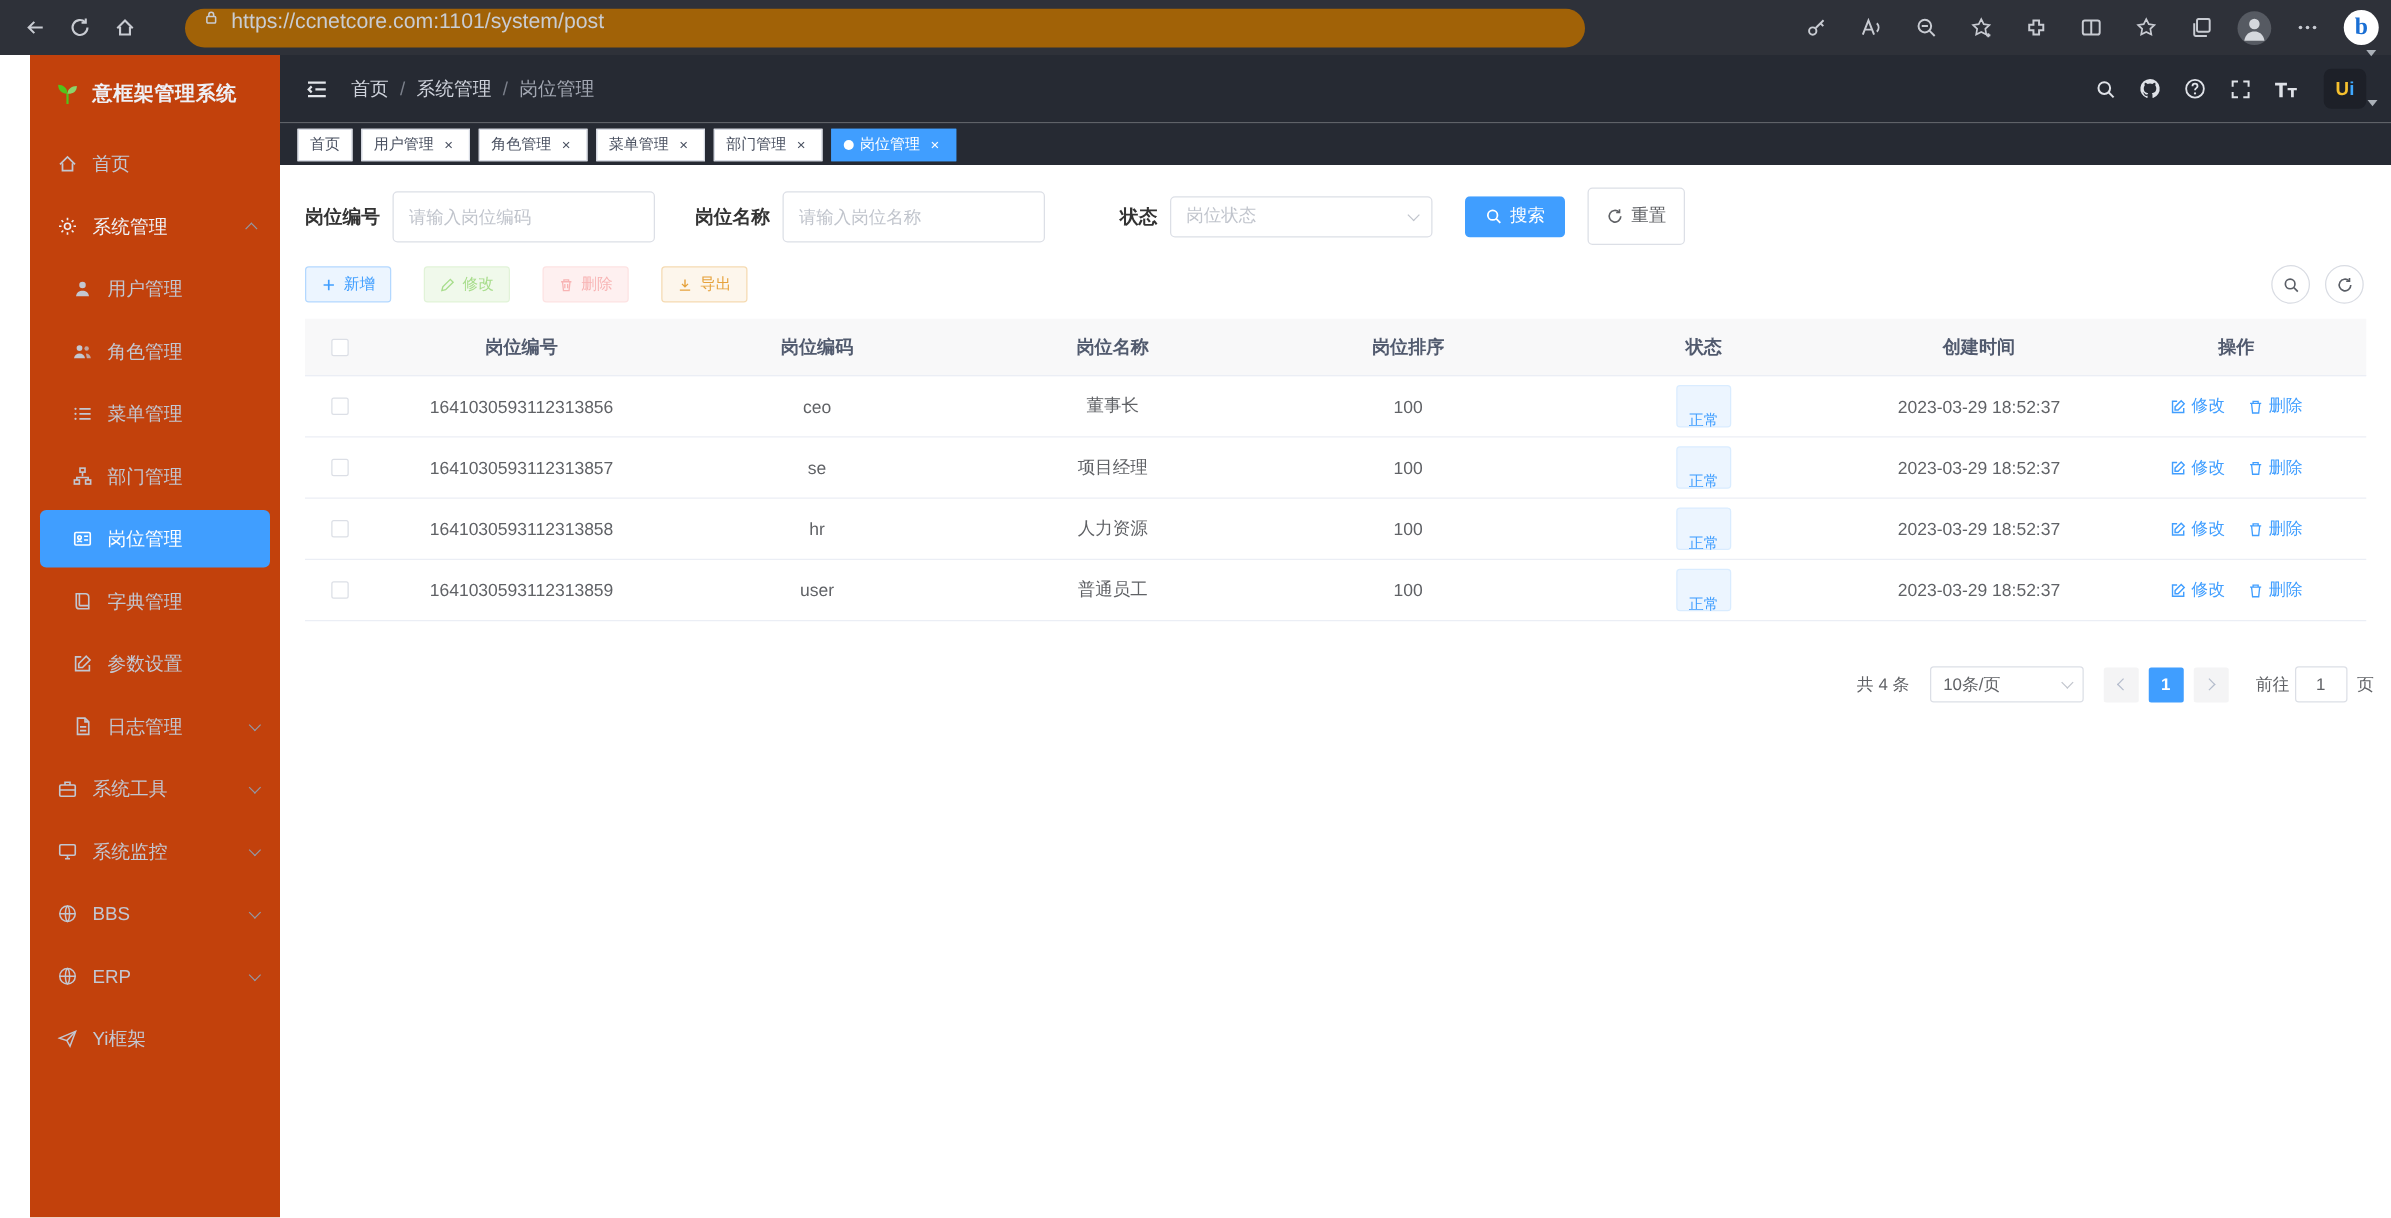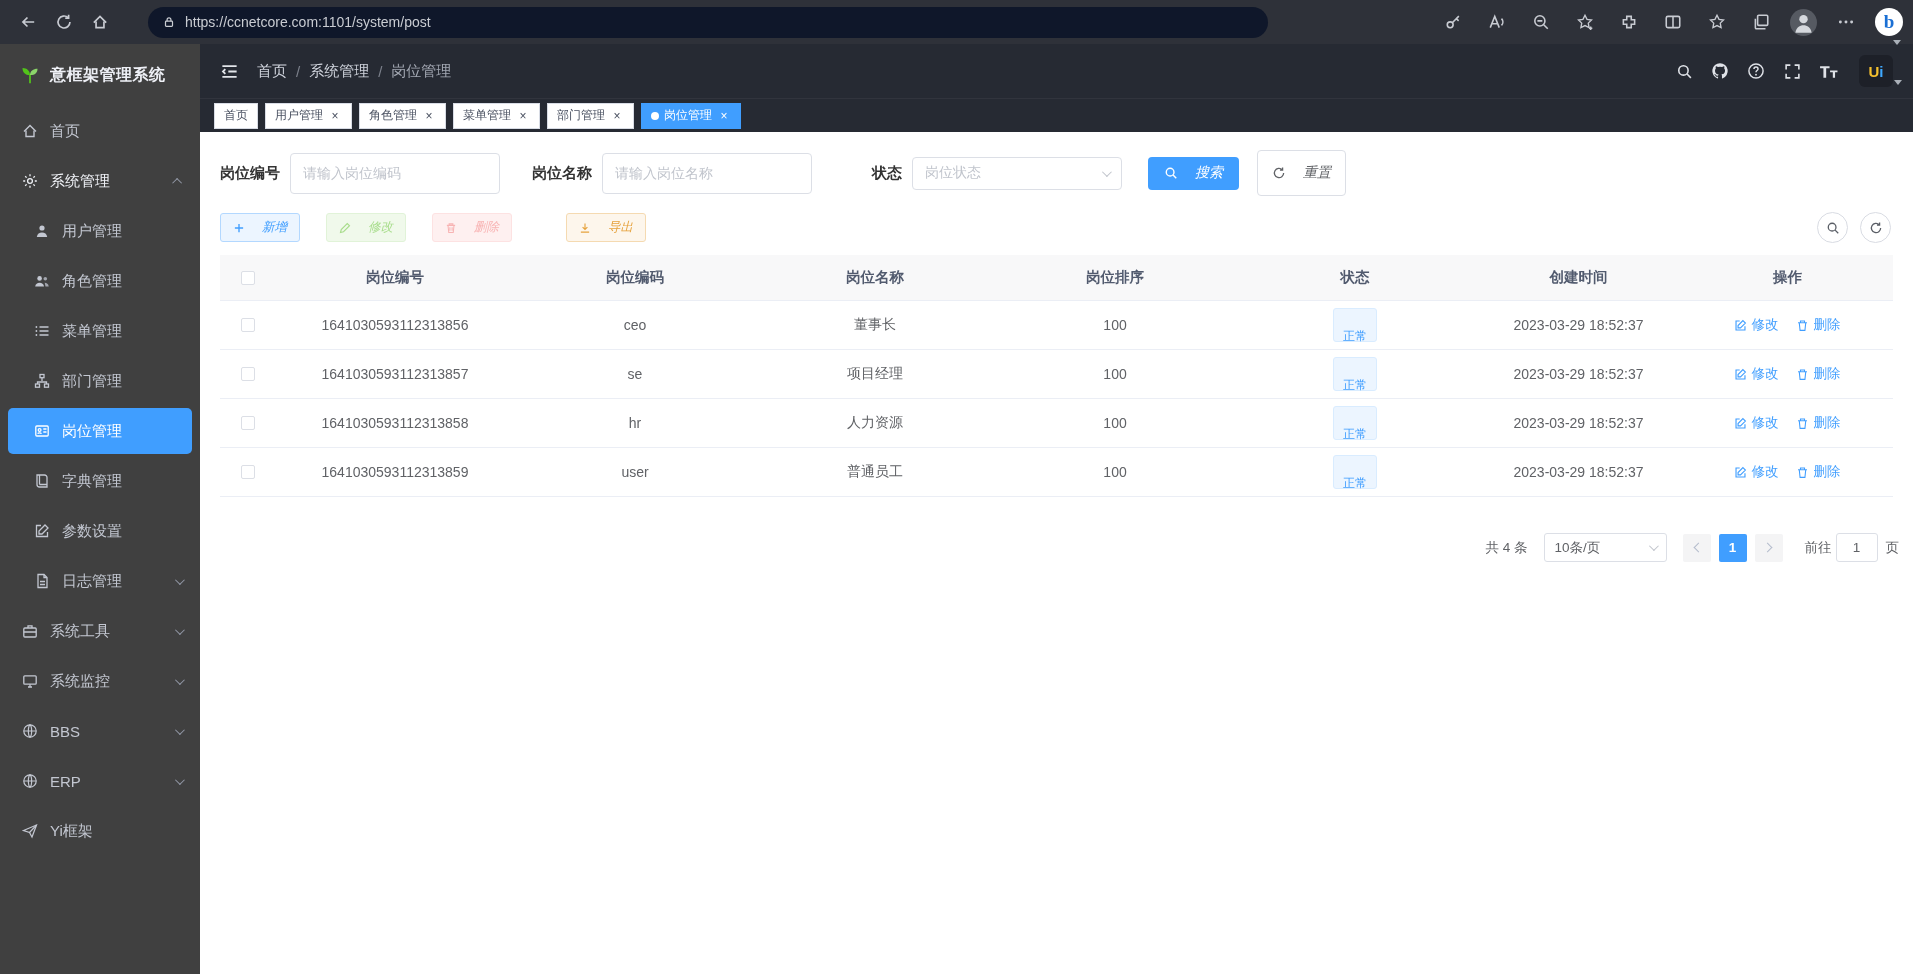--- a/index.html
+++ b/index.html
@@ -6,38 +6,38 @@
   html,body { width:1913px; height:974px; overflow:hidden;
     font-family:"Liberation Sans", sans-serif; background:#fff; }
   svg { display:block; }
   .clickable { cursor:pointer; }
 
   
   .browser-bar { height:44px; background:#2e3139; display:flex; align-items:center;
     padding:0 10px; color:#c8cbd2; }
   .b-icon { width:36px; height:36px; display:flex; align-items:center; justify-content:center;
     border-radius:6px; color:#c8cbd2; flex:0 0 auto; }
-  .url-pill { height:31px; flex:0 0 1120px; margin-left:30px; background:#0f172a;
-    border-radius:16px; display:flex; align-items:center; padding:0 14px; gap:9px;
-    color:#c9ccd2; font-size:14px; }
+  .url-pill { height:31px; flex:0 0 1120px; margin-left:30px; background:#a16207;
+    border-radius:16px; display:flex; align-items:flex-start; padding:0 14px; gap:9px;
+    color:#c9ccd2; font-size:17px; }
   .b-right { margin-left:auto; display:flex; align-items:center; gap:14px; }
   .b-right .b-icon { width:30px; }
   .profile-circle { width:27px; height:27px; border-radius:50%; background:#565a62;
     display:flex; align-items:center; justify-content:center; overflow:hidden; }
   .bing-circle { width:28px; height:28px; border-radius:50%; background:#fff;
     display:flex; align-items:center; justify-content:center; position:relative; }
   .bing-b { color:#1a6fd4; font-weight:bold; font-size:19px; font-family:"Liberation Serif",serif; }
   .bing-caret { position:absolute; bottom:-9px; right:2px; width:0; height:0;
     border-left:4px solid transparent; border-right:4px solid transparent; border-top:5px solid #aab0b8; }
 
   
   .app { display:flex; height:930px; }
 
   
-  .sidebar { width:200px; background:#404040; color:#c3c7d1; flex:0 0 200px; overflow:hidden; }
+  .sidebar { width:200px; background:#c2410c; color:#c3c7d1; flex:0 0 200px; overflow:hidden;margin-left:24px; }
   .logo { height:62px; display:flex; align-items:center; gap:10px; padding-left:20px; }
   .logo-title { color:#eef0f6; font-size:16px; font-weight:bold; letter-spacing:0.5px; }
   .menu-item { height:50px; display:flex; align-items:center; gap:12px; padding-left:22px;
     font-size:15px; color:#c3c7d1; position:relative; cursor:pointer; }
   .menu-item .mi-label { flex:0 1 auto; }
   .menu-item.parent-open { color:#f0f2f7; }
   .menu-item.sub { padding-left:34px; }
   .menu-item.active { background:#409eff; color:#fff; margin:0 8px; padding-left:26px;
     border-radius:5px; height:46px; margin-top:2px; margin-bottom:2px; }
   .chev { margin-left:auto; margin-right:18px; width:7px; height:7px;
@@ -81,33 +81,33 @@
   .f-input { width:210px; height:41px; border:1px solid #dcdfe6; border-radius:4px;
     padding:0 12px; font-size:14px; color:#606266; outline:none;
     font-family:"Liberation Sans",sans-serif; }
   .f-input::placeholder { color:#c0c4cc; }
   .gap32 { width:32px; } .gap60 { width:60px; } .gap26 { width:26px; } .gap18 { width:18px; }
   .f-select { width:210px; height:33px; border:1px solid #dcdfe6; border-radius:4px;
     display:flex; align-items:center; padding:0 12px; font-size:14px; color:#c0c4cc;
     position:relative; cursor:pointer; }
   .sel-chev { margin-left:auto; width:7px; height:7px; border-right:1.4px solid #c0c4cc;
     border-bottom:1.4px solid #c0c4cc; transform:rotate(45deg) translateY(-2px); }
-  .btn { display:inline-flex; align-items:center; justify-content:center; gap:17px;
+  .btn { display:inline-flex; align-items:center; justify-content:center; gap:6px;
     border-radius:4px; font-size:14px; cursor:pointer; border:1px solid transparent;
-    font-family:"Liberation Sans",sans-serif;font-style:italic; }
+    font-family:"Liberation Sans",sans-serif; }
   .btn-search { background:#409eff; color:#fff; height:33px; padding:0 15px; }
   .btn-reset { background:#fff; color:#606266; border-color:#dcdfe6; height:46px; padding:0 14px; }
 
   
   .toolbar { display:flex; align-items:center; padding-left:8px; margin-bottom:12px; gap:26px; }
   .btn-mini { height:29px; padding:0 12px; font-size:12.5px; border-radius:3px; }
   .btn-add    { background:#ecf5ff; border-color:#b3d8ff; color:#409eff; }
   .btn-edit   { background:#f0f9eb; border-color:#e1f3d8; color:#a8dd8c; cursor:not-allowed; }
   .btn-del    { background:#fef0f0; border-color:#fde2e2; color:#f8b4b4; cursor:not-allowed; }
-  .btn-export { background:#fdf6ec; border-color:#f5dab1; color:#e6a23c;margin-left:28px; }
+  .btn-export { background:#fdf6ec; border-color:#f5dab1; color:#e6a23c; }
   .tool-right { margin-left:auto; display:flex; gap:12px; margin-right:10px; }
   .circle-btn { width:31px; height:31px; border-radius:50%; border:1px solid #d9dce3;
     background:#fff; color:#5a5e66; display:flex; align-items:center; justify-content:center; cursor:pointer; }
 
   
   .table { margin:0 8px; }
   .t-head, .t-row { display:grid;
     grid-template-columns:55px 1.16fr 1.16fr 1.16fr 1.16fr 1.16fr 1fr 1.02fr; }
   .t-head { background:#f8f8f9; height:46px; border-bottom:1px solid #ebeef5; }
   .t-head .cell { font-weight:bold; color:#515a6e; font-size:14.5px; }

